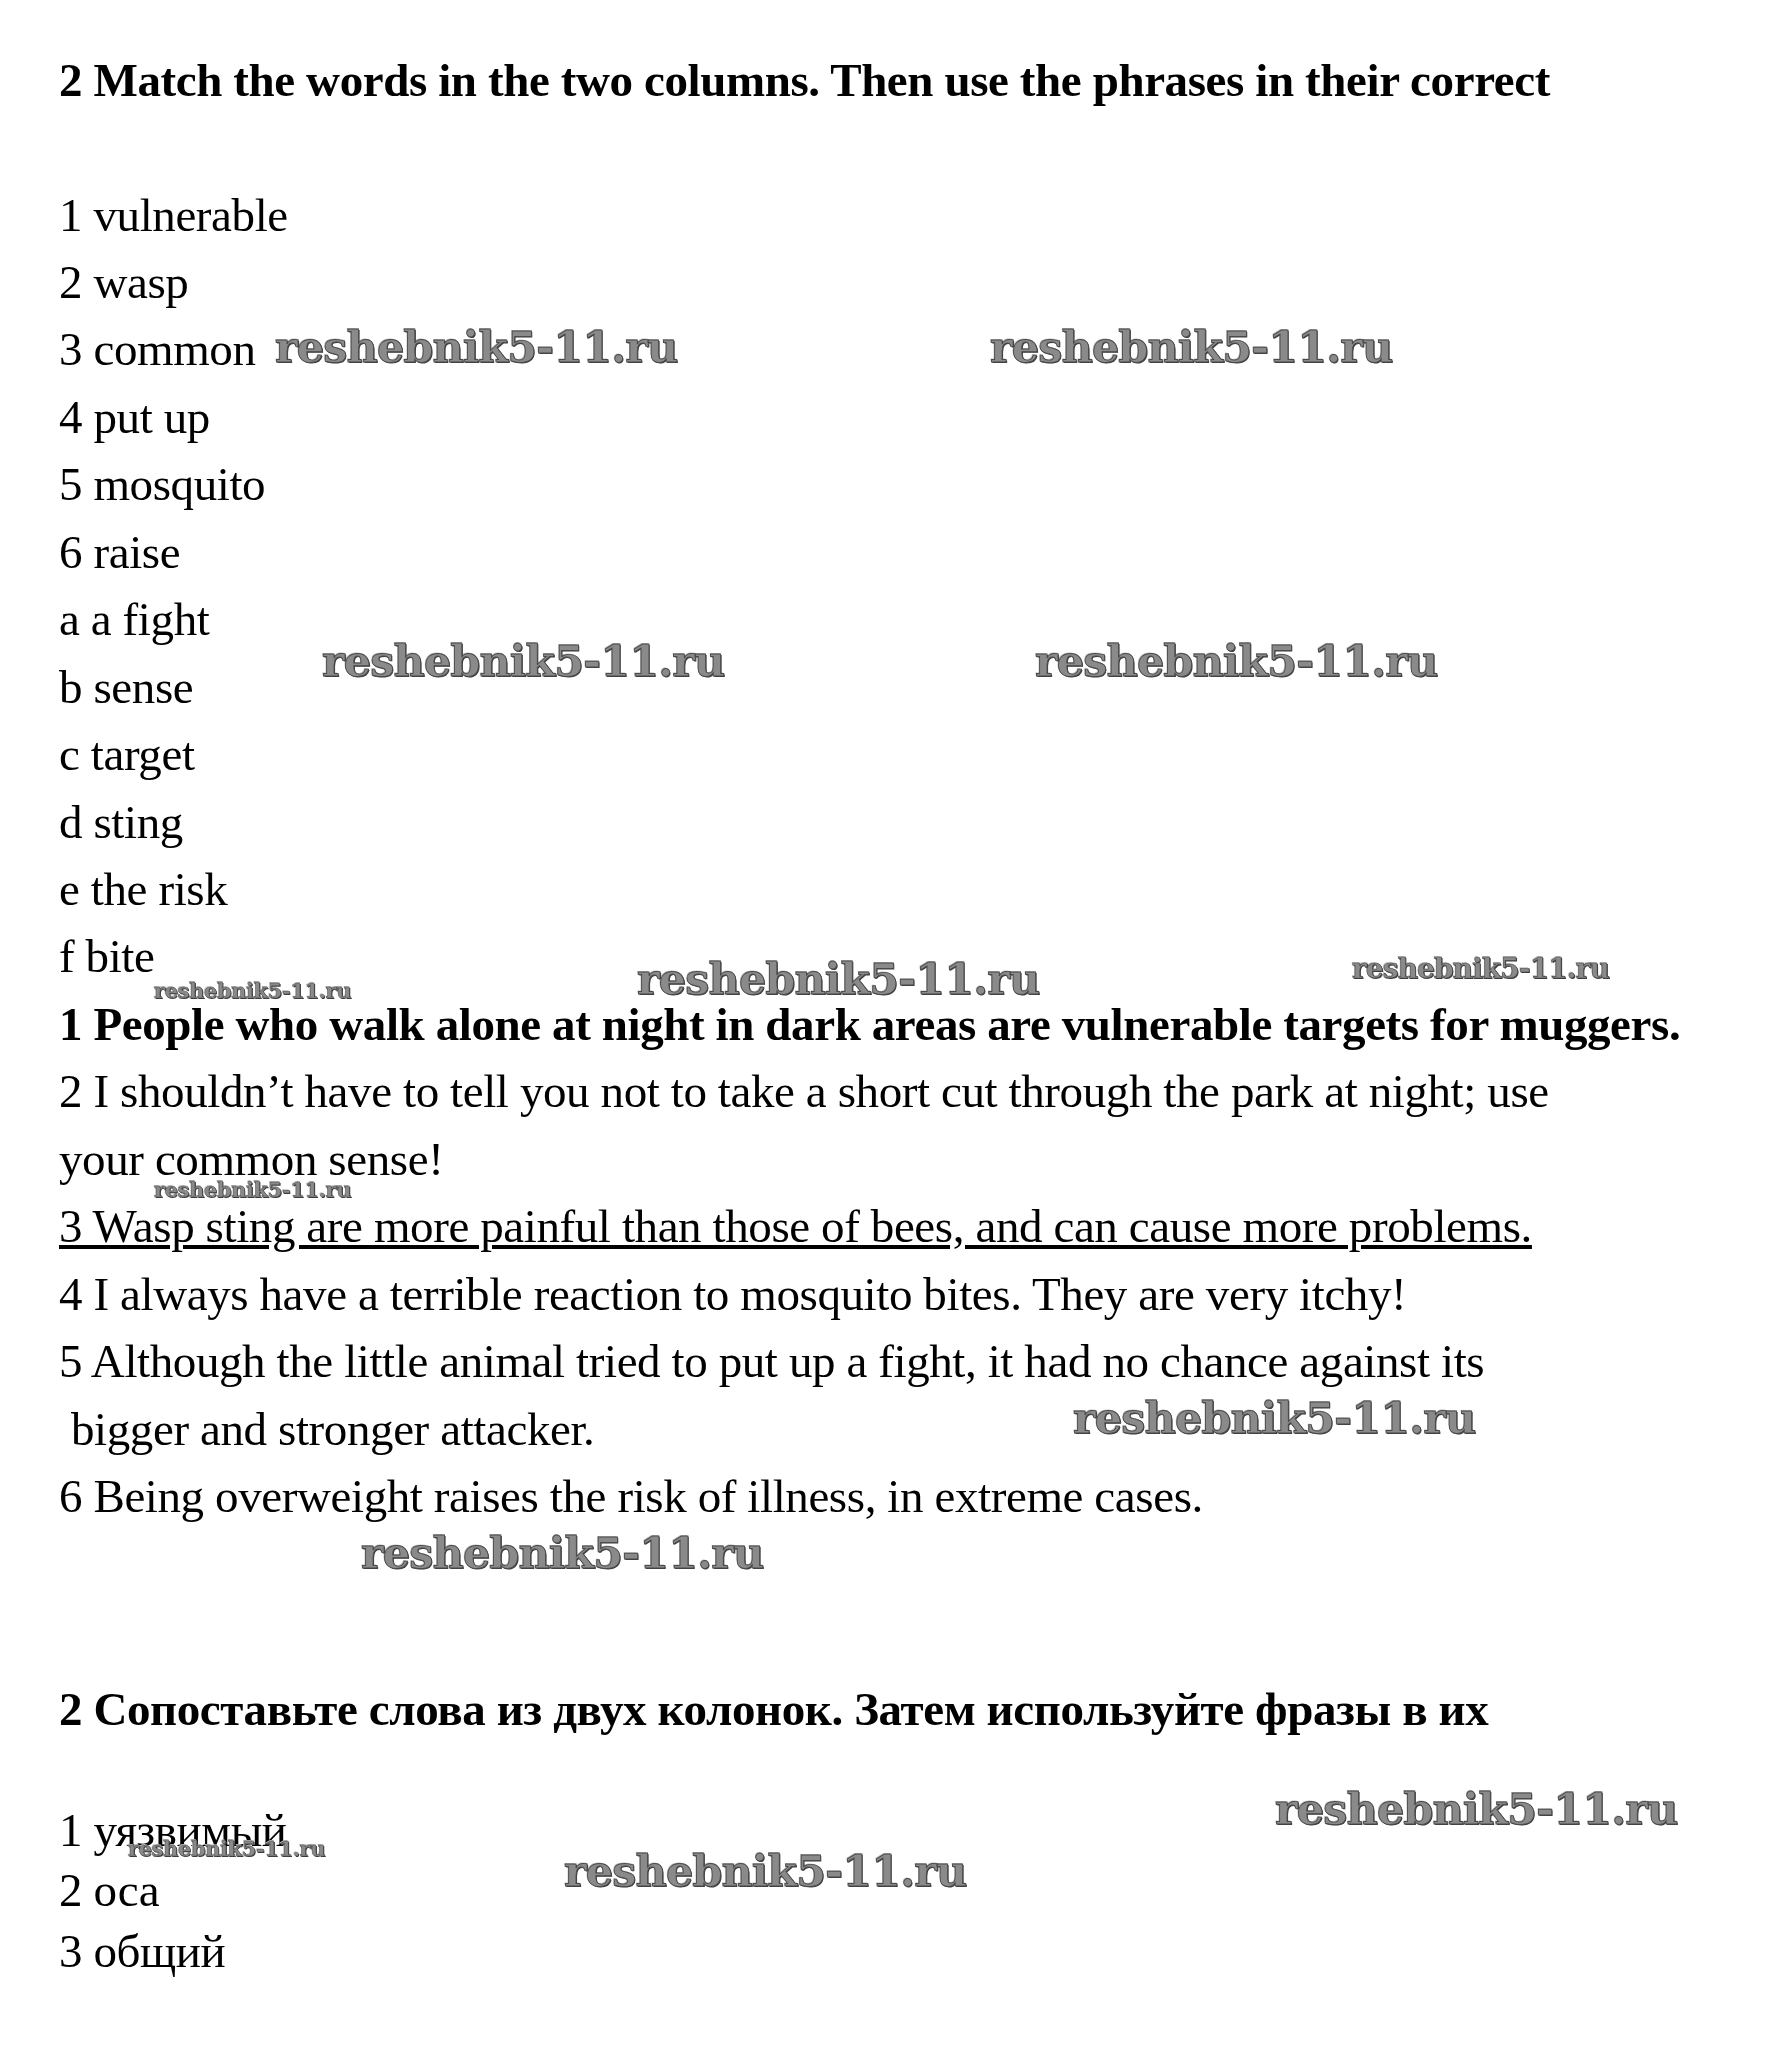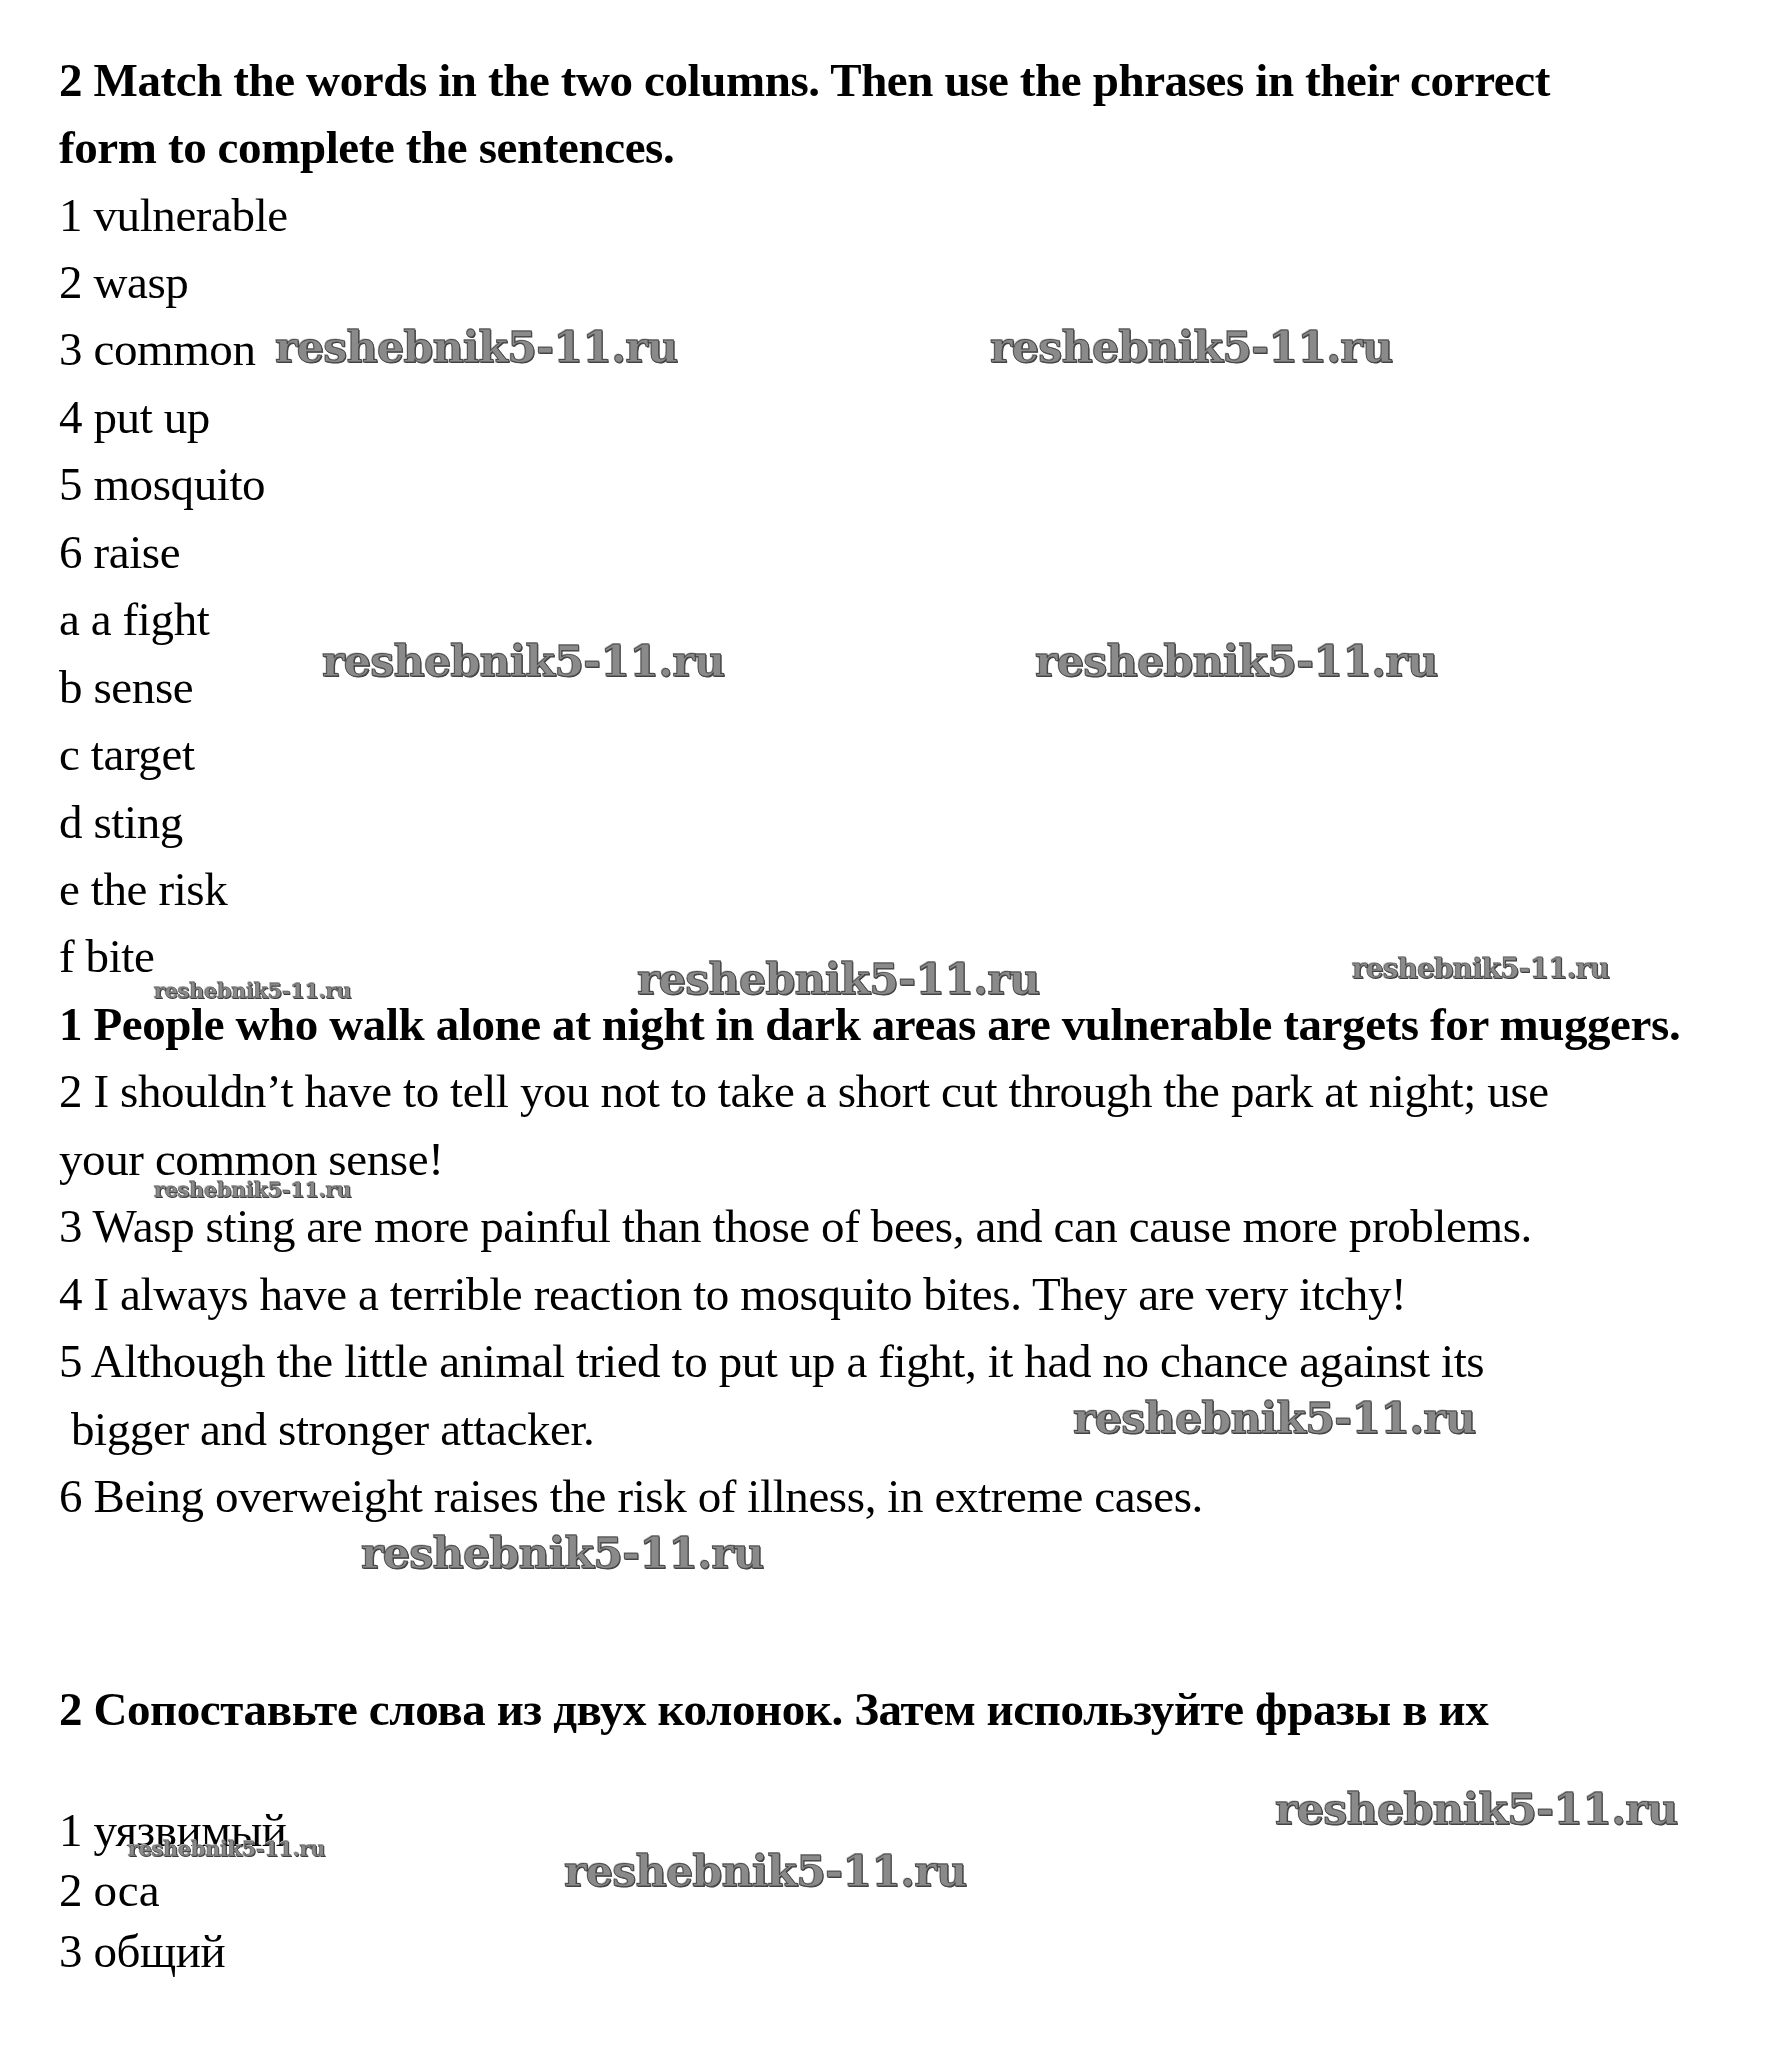--- a/index.html
+++ b/index.html
@@ -46,21 +46,20 @@
     .wm.big { font-size: 43px; line-height: 48px; }
     .wm.small { font-size: 21px; line-height: 24px; -webkit-text-stroke: 0.4px #4a4a4a; letter-spacing: -0.4px; }
     .wm.mid { font-size: 28px; line-height: 31px; -webkit-text-stroke: 0.6px #4a4a4a; }
   </style>
 </head>
 <body>
 
 <div class="page">
 
   <div class="line bold" style="top:54px;">2 Match the words in the two columns. Then use the phrases in their correct</div>
-  <div class="line bold" style="top:121px;">form to complete the sentences.</div>
 
   <div>
     <div class="line" style="top:189px;">1 vulnerable</div>
     <div class="line" style="top:256px;">2 wasp</div>
     <div class="line" style="top:323px;">3 common</div>
     <div class="line" style="top:391px;">4 put up</div>
     <div class="line" style="top:458px;">5 mosquito</div>
     <div class="line" style="top:526px;">6 raise</div>
   </div>
 
@@ -70,21 +69,21 @@
     <div class="line" style="top:728px;">c target</div>
     <div class="line" style="top:796px;">d sting</div>
     <div class="line" style="top:863px;">e the risk</div>
     <div class="line" style="top:930px;">f bite</div>
   </div>
 
   <div>
     <div class="line" style="top:998px;font-weight:bold;">1 People who walk alone at night in dark areas are vulnerable targets for muggers.</div>
     <div class="line" style="top:1065px;">2 I shouldn’t have to tell you not to take a short cut through the park at night; use</div>
     <div class="line" style="top:1133px;">your common sense!</div>
-    <div class="line" style="top:1200px;">3 Wasp sting are more painful than those of bees, and can cause more problems.</div>
+    <div class="line" style="top:1200px;text-decoration:underline;">3 Wasp sting are more painful than those of bees, and can cause more problems.</div>
     <div class="line" style="top:1268px;">4 I always have a terrible reaction to mosquito bites. They are very itchy!</div>
     <div class="line" style="top:1335px;">5 Although the little animal tried to put up a fight, it had no chance against its</div>
     <div class="line" style="top:1403px;margin-left:12px;">bigger and stronger attacker.</div>
     <div class="line" style="top:1470px;">6 Being overweight raises the risk of illness, in extreme cases.</div>
   </div>
 
   <div class="line bold" style="top:1683px;">2 Сопоставьте слова из двух колонок. Затем используйте фразы в их</div>
 
   <div>
     <div class="line" style="top:1804px;">1 уязвимый</div>

